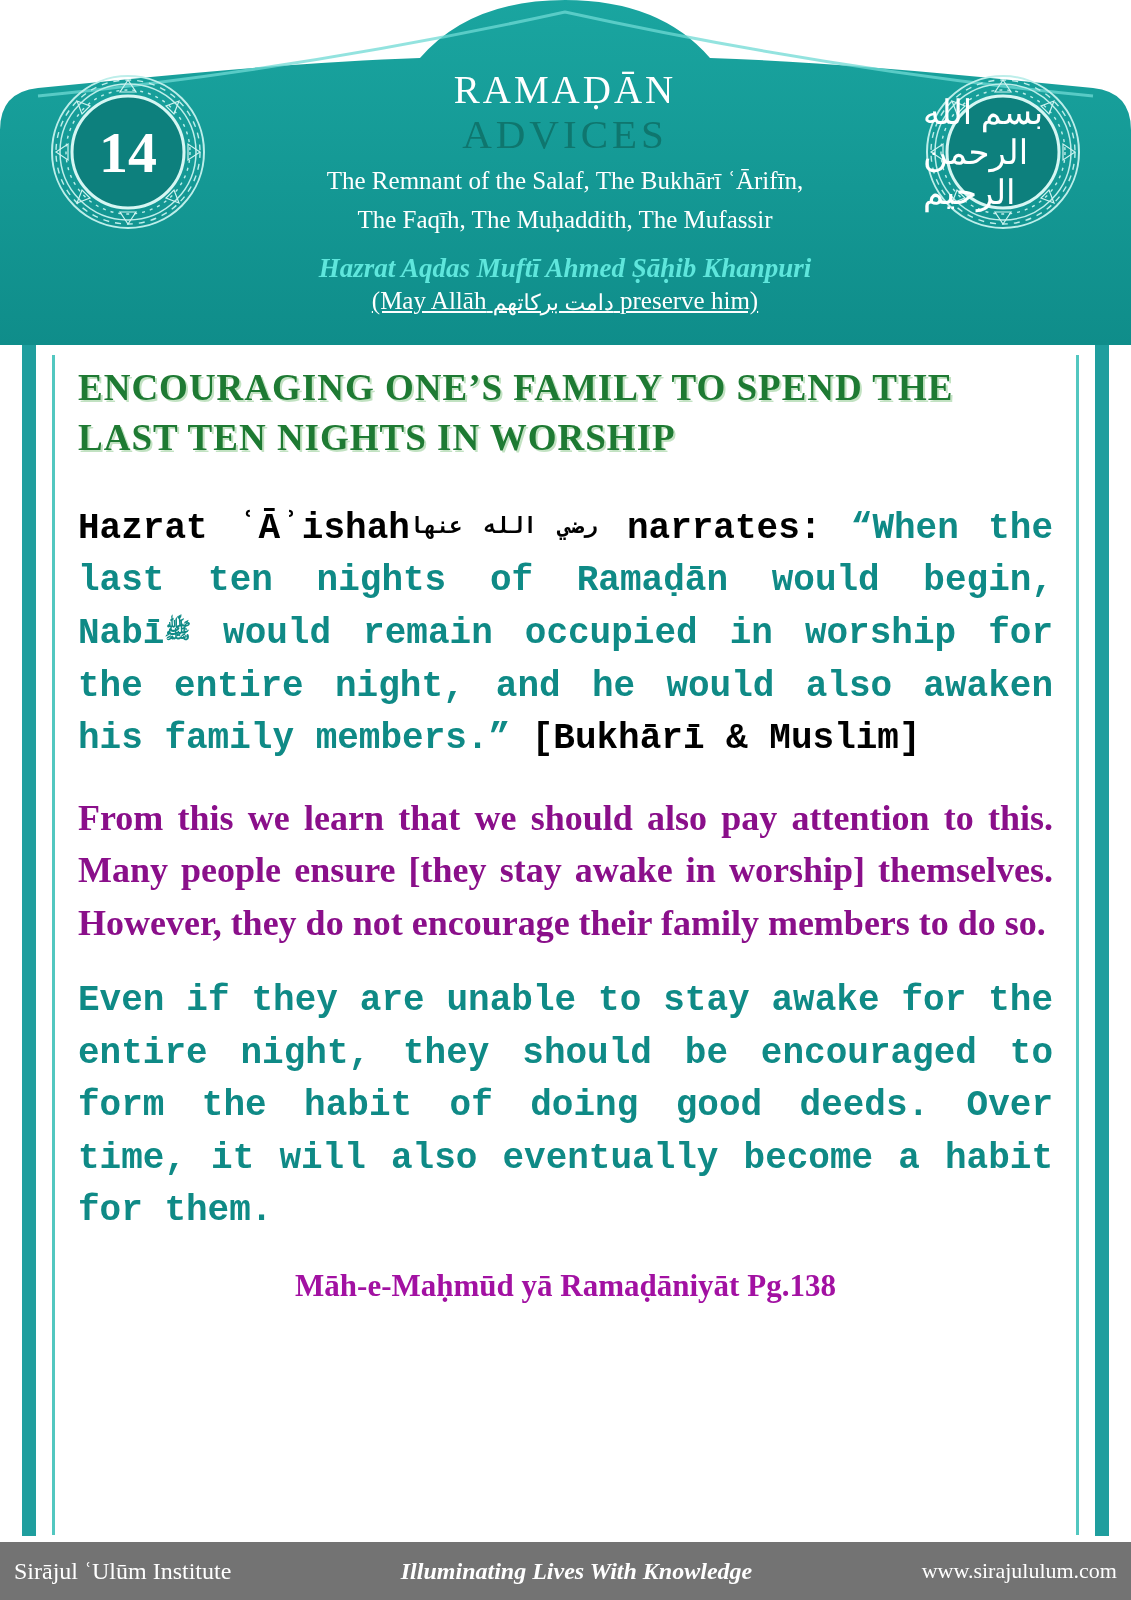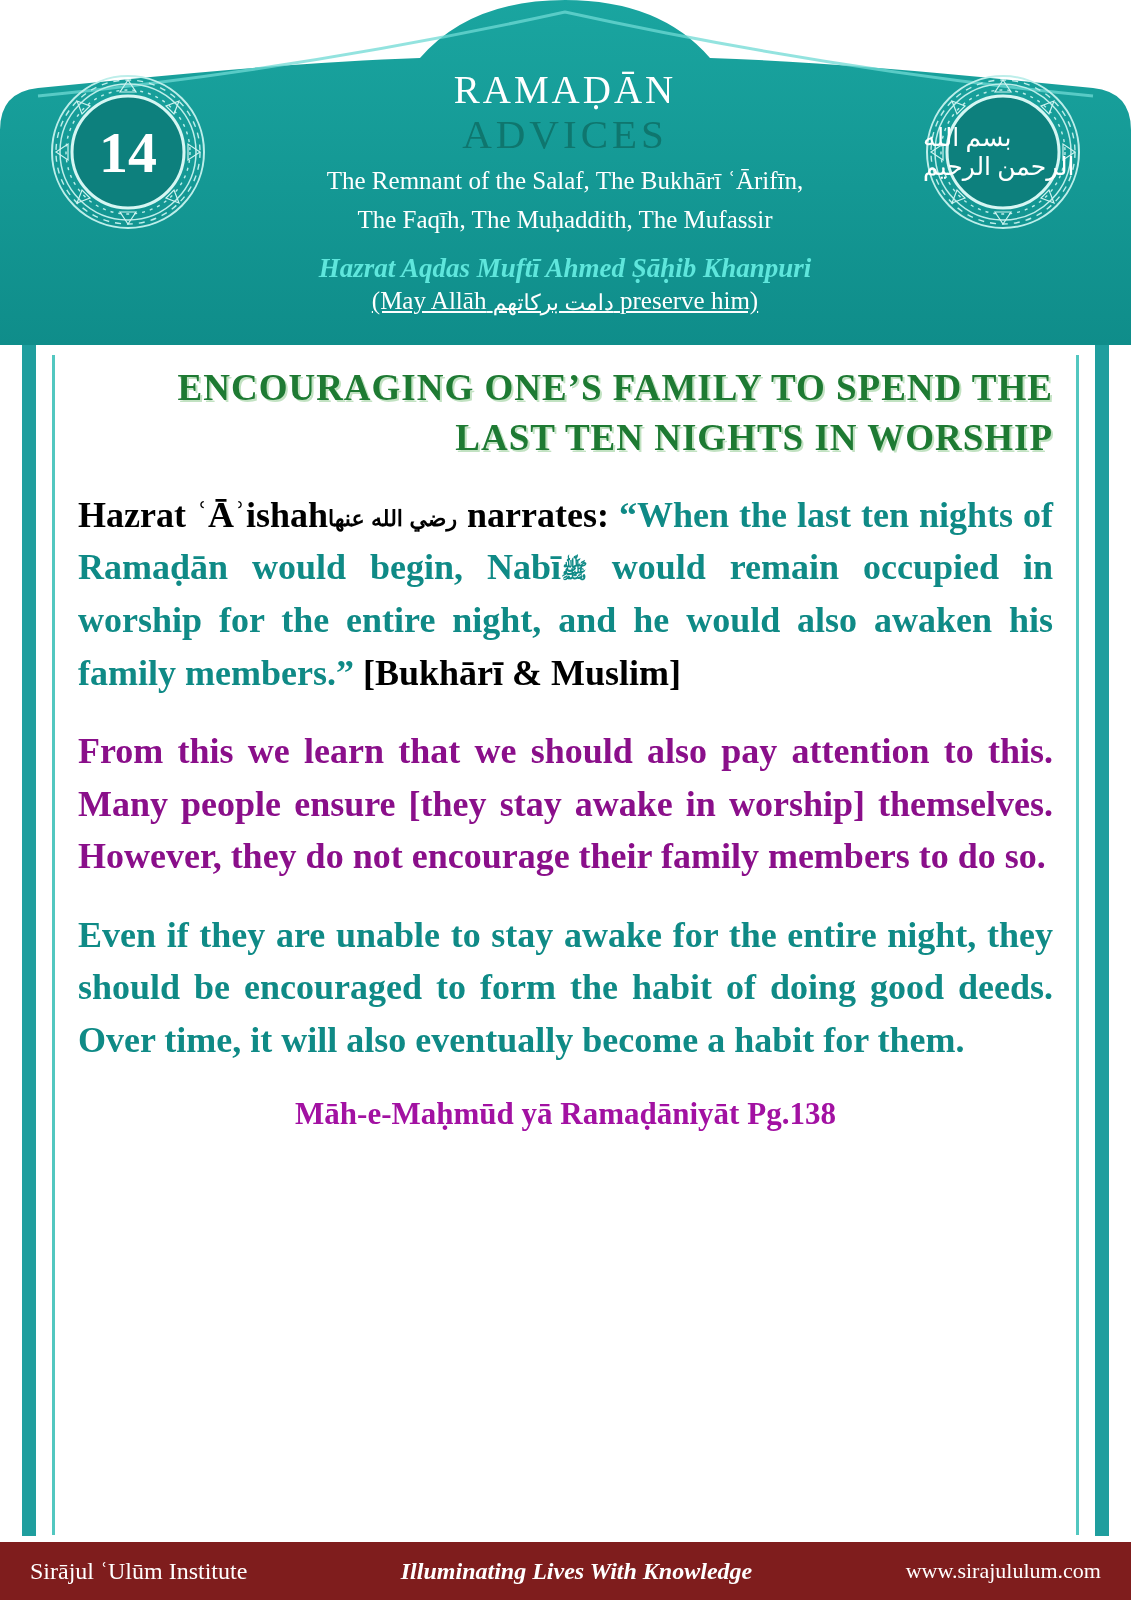--- a/index.html
+++ b/index.html
@@ -96,21 +96,21 @@
     color: #ffffff;
     font-family: "Liberation Serif", serif;
   }
   .medallion-arabic {
     position: absolute;
     top: 0; left: 0;
     width: 160px; height: 160px;
     display: flex;
     align-items: center;
     justify-content: center;
-    font-size: 25px;
+    font-size: 34px;
     color: #ffffff;
   }
 
   
   .page-body {
     position: absolute;
     top: 345px;
     left: 0;
     width: 1131px;
     height: 1200px;
@@ -138,66 +138,66 @@
   }
 
   .content {
     position: absolute;
     top: 18px;
     left: 78px;
     width: 975px;
   }
 
   .heading {
-    text-align: right;
+    text-align: left;
     font-family: "Liberation Serif", serif;
     font-size: 37px;
     font-weight: bold;
     letter-spacing: 1px;
     color: #1e7a33;
     line-height: 1.35;
     text-transform: uppercase;
     text-shadow: 2px 2px 0 rgba(120,190,120,0.45);
-    margin-bottom: 26px;
+    margin-bottom: 40px;
   }
 
   .para {
     font-family: "Liberation Serif", serif;
     font-size: 36px;
     line-height: 1.46;
     text-align: justify;
     margin: 0 0 26px 0;
   }
-  .para.teal { color: #0f8a86; font-weight: bold; }
+  .para.teal { color: #0f8a86; font-weight: bold; font-family: Liberation Mono, monospace; }
   .para.purple { color: #8a0f8a; font-weight: bold; }
   .black-lead { color: #000000; font-weight: bold; }
   .src-ref { color: #000000; font-weight: bold; }
 
   .reference {
     text-align: center;
     font-family: "Liberation Serif", serif;
     font-size: 31px;
     font-weight: bold;
     color: #a211a2;
     margin-top: 30px;
   }
 
   
   .footer {
     position: absolute;
     bottom: 0;
     left: 0;
     width: 1131px;
     height: 58px;
-    background: #7f1d1d;
+    background: #737373;
     color: #ffffff;
     display: flex;
     align-items: center;
     justify-content: space-between;
-    padding: 0 30px;
+    padding: 0 14px;
     box-sizing: border-box;
     font-family: "Liberation Serif", serif;
   }
   .footer-left { font-size: 24px; }
   .footer-mid { font-size: 24px; font-weight: bold; font-style: italic; }
   .footer-right { font-size: 22px; }
   .footer-strip {
     position: absolute;
     bottom: 58px;
     left: 0;

